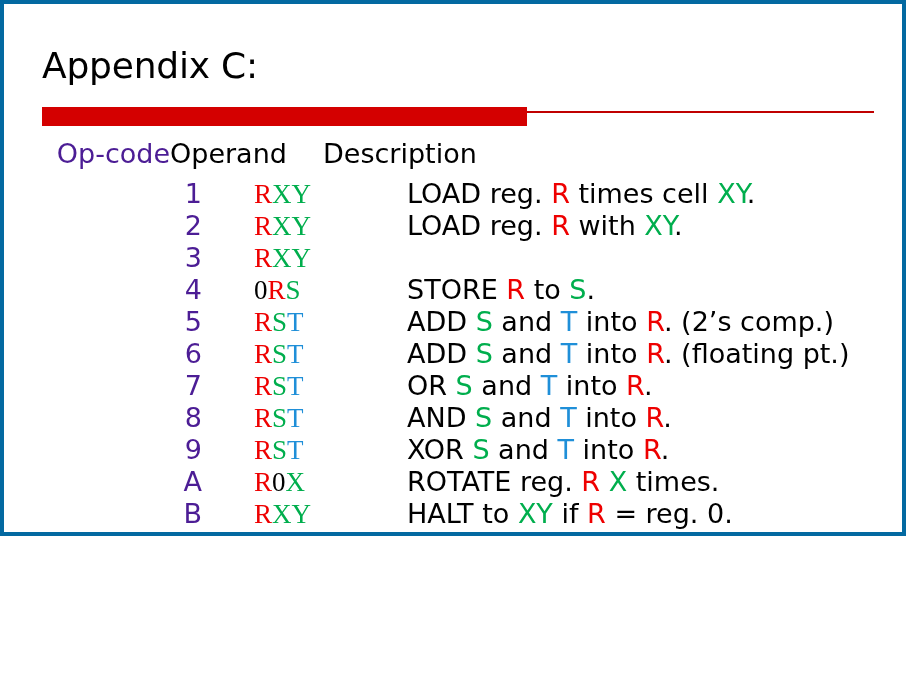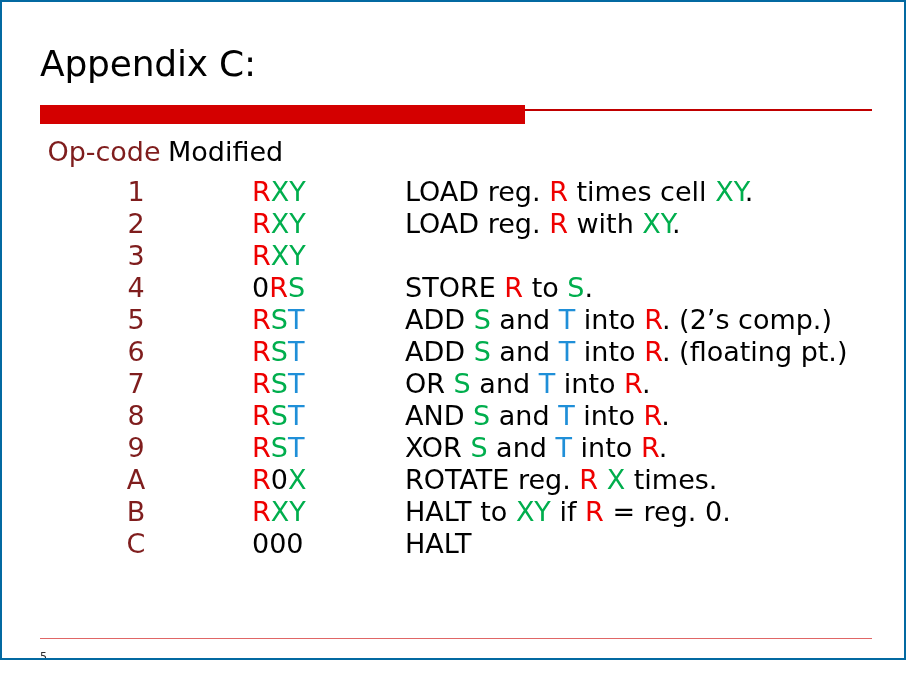--- a/index.html
+++ b/index.html
@@ -12,23 +12,23 @@
     width: 906px;
     height: 680px;
     font-family: "DejaVu Sans", "Liberation Sans", sans-serif;
     -webkit-font-smoothing: antialiased;
   }
 
   .slide {
     position: relative;
     box-sizing: border-box;
     width: 906px;
-    height: 660px;
+    height: 536px;
     background: #ffffff;
-    border: 2px solid #0369a1;
+    border: 4px solid #0369a1;
     overflow: hidden;
   }
 
   
   .title-block {
     position: absolute;
     left: 38px;
     top: 34px;
     width: 840px;
     height: 56px;
@@ -83,42 +83,43 @@
     height: 32px;
     white-space: nowrap;
   }
   .row.header {
     height: 40px;
   }
   .col-op {
     width: 128px;
     flex: 0 0 128px;
     font-size: 27px;
-    color: #7f1d1d;
-    text-align: center;
+    color: #4c1d95;
+    text-align: right;
   }
   .col-operand {
     width: 153px;
     flex: 0 0 153px;
     font-size: 27px;
     text-align: left;
   }
   .col-desc {
     flex: 1 1 auto;
     font-size: 27px;
     color: #000000;
     text-align: left;
   }
 
   
   .row.data .col-op {
     padding-left: 32px;
   }
   .row.data .col-operand {
     padding-left: 52px;
+    font-family: Liberation Serif, serif;
   }
 
   
   .c-red   { color: #ee0000; }
   .c-green { color: #00ae4d; }
   .c-blue  { color: #1f8fd8; }
   .c-black { color: #000000; margin-top: 26px; }
 
   
   .footer-rule {
@@ -160,21 +161,22 @@
 
   <div class="rule-wrap">
     <div class="rule-thin"></div>
     <div class="rule-thick"></div>
   </div>
 
   <div class="table">
 
     <div class="row header">
       <div class="col-op">Op-code</div>
-      <div class="col-operand">Modified</div>
+      <div class="col-operand">Operand</div>
+      <div class="col-desc">Description</div>
     </div>
 
     <div id="rows-host">
         <div class="row data">
           <div class="col-op">1</div>
           <div class="col-operand"><span class="c-red">R</span><span class="c-green">XY</span></div>
           <div class="col-desc"><span class="c-black">LOAD reg. </span><span class="c-red">R</span><span class="c-black"> times cell </span><span class="c-green">XY</span><span class="c-black">.</span></div>
         </div>
         <div class="row data">
           <div class="col-op">2</div>

